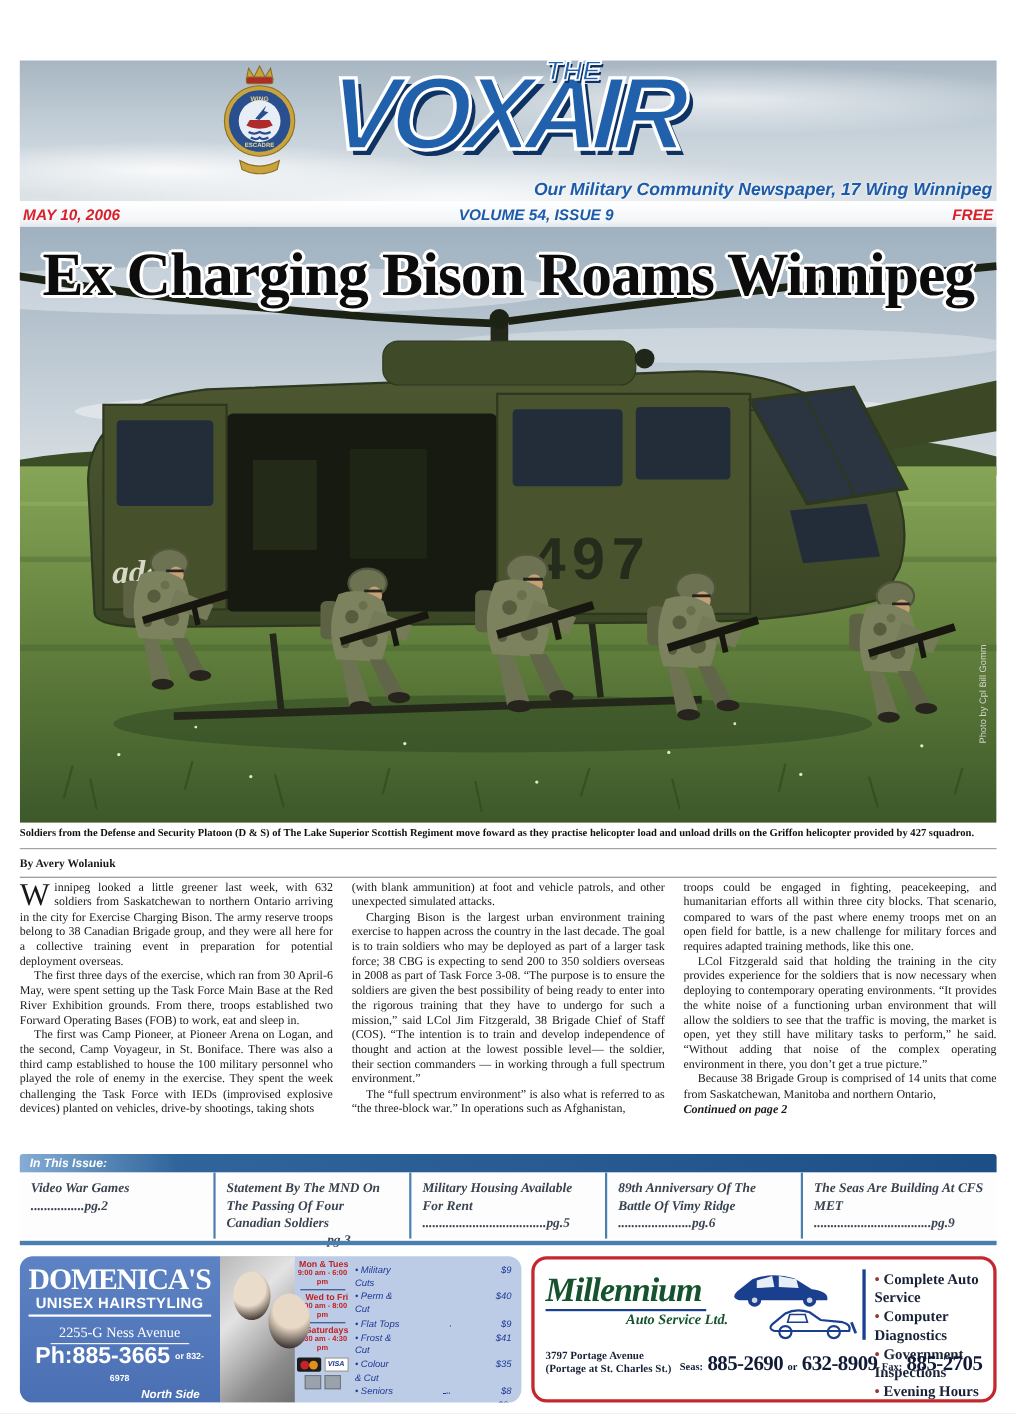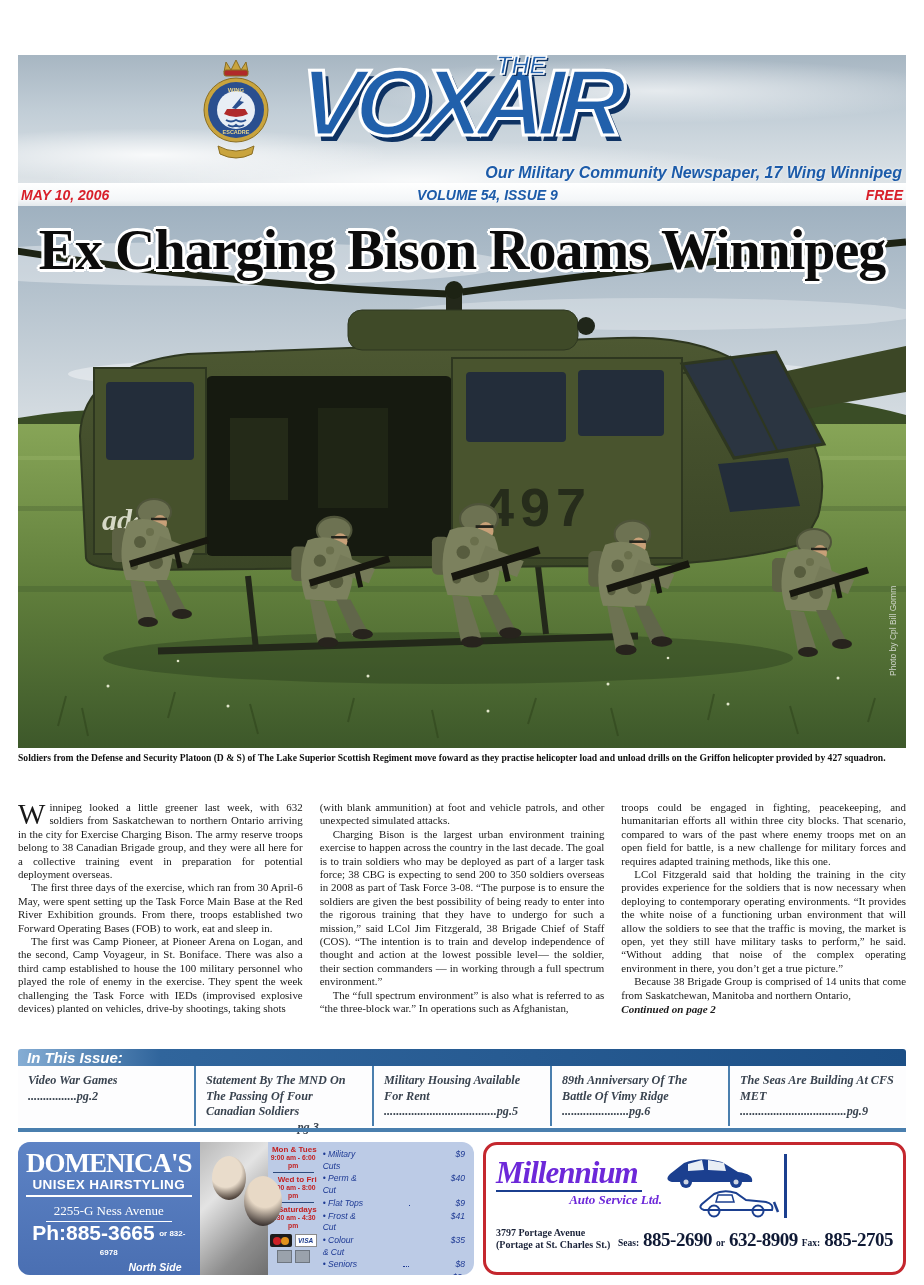--- a/index.html
+++ b/index.html
@@ -54,21 +54,21 @@
   .article p{margin:0;text-indent:13px;}
   .article p.pfirst{text-indent:0;}
   .dropcap{float:left;font-size:29px;line-height:24px;padding:1px 4px 0 0;}
   .continued{text-align:left;font-style:italic;font-weight:bold;font-size:11px;margin-top:1px;}
 
   
   .issue-bar{position:absolute;left:18px;top:1049px;width:888px;height:17px;border-radius:3px 3px 0 0;
     background:linear-gradient(90deg,#85adD4 0%,#30659c 16%,#1c4f86 100%);
     display:flex;align-items:center;padding-left:9px;box-sizing:border-box;}
   .issue-bar span{font-family:"Liberation Sans",sans-serif;font-weight:bold;font-style:italic;
-    font-size:15px;color:#fff;}
+    font-size:11px;color:#fff;}
   .issue-box{position:absolute;left:18px;top:1066px;width:888px;height:60px;background:#fdfdfe;display:flex;}
   .issue-item{flex:1;padding:7px 10px 0 10px;border-right:2px solid #4a7fae;
     font-style:italic;font-weight:bold;font-size:12.2px;line-height:15.5px;color:#3a4450;}
   .issue-item:last-child{border-right:none;}
   .issue-rule{position:absolute;left:18px;top:1128px;width:888px;height:4px;background:#4a7fae;}
 
   
   .ads{position:absolute;left:18px;top:1142px;width:888px;height:133px;display:flex;gap:9px;
     font-family:"Liberation Sans",sans-serif;}
 
@@ -102,21 +102,21 @@
   .mini-icons i{width:13px;height:11px;background:#9aa2ac;border:1px solid #6e7680;}
   .dom-prices{flex:1;box-sizing:border-box;padding:6px 9px 0 4px;}
   .price-row{display:flex;align-items:baseline;font-style:italic;font-weight:normal;font-size:8.6px;
     line-height:11.7px;color:#1e3a94;gap:44px;}
   .price-row .svc::before{content:"• ";}
   .price-row .fill{flex:1;border-bottom:1px dotted #1e3a94;margin:0 2px;height:8px;}
 
   .mil-ad{flex:1;border:3px solid #c4272e;border-radius:14px;background:#fff;box-sizing:border-box;
     padding:5px 10px 4px;}
   .mil-top{display:flex;height:76px;}
-  .mil-logo{width:166px;color:#6d28d9;padding-top:6px;}
+  .mil-logo{width:166px;color:#14532d;padding-top:6px;}
   .mil-name{font-family:"Liberation Serif",serif;font-style:italic;font-weight:bold;font-size:31px;
     line-height:34px;letter-spacing:-1px;border-bottom:2px solid #1b3f8f;display:inline-block;padding:0 4px 0 0;}
   .mil-sub{font-family:"Liberation Serif",serif;font-style:italic;font-weight:bold;font-size:13px;text-align:right;}
   .mil-cars{width:118px;padding-top:2px;}
   .mil-divider{width:3px;background:#1b3f8f;height:64px;margin:4px 8px 0 4px;}
   .mil-bullets{flex:1;padding-top:4px;}
   .mil-bullet{font-family:"Liberation Serif",serif;font-weight:bold;font-size:13.5px;line-height:17px;color:#1a2238;}
   .mil-bullet::before{content:"• ";color:#993b3b;}
   .mil-bottom{display:flex;align-items:flex-end;justify-content:space-between;margin-top:1px;white-space:nowrap;}
   .mil-address{font-family:"Liberation Serif",serif;font-weight:bold;font-size:10px;line-height:12px;color:#1a2238;}
@@ -253,20 +253,23 @@
           <circle cx="160" cy="455" r="1.3"></circle>
           <circle cx="650" cy="452" r="1.3"></circle>
       </g>
       <text transform="translate(878 470) rotate(-90)" font-size="8.5" fill="#cfd4c9" font-family="Liberation Sans, sans-serif">Photo by Cpl Bill Gomm</text>
     </svg>
     <div class="headline">Ex Charging Bison Roams Winnipeg</div>
   </div>
 
   <div class="caption">Soldiers from the Defense and Security Platoon (D &amp; S) of The Lake Superior Scottish Regiment move foward as they practise helicopter load and unload drills on the Griffon helicopter provided by 427 squadron.</div>
 
+  <div class="byline-block">
+    <span class="byline">By Avery Wolaniuk</span>
+  </div>
 
   <div class="article">
     <div class="col">
       <p class="pfirst"><span class="dropcap">W</span><span>innipeg looked a little greener last week, with 632 soldiers from Saskatchewan to northern Ontario arriving in the city for Exercise Charging Bison. The army reserve troops belong to 38 Canadian Brigade group, and they were all here for a collective training event in preparation for potential deployment overseas.</span></p>
       <p>The first three days of the exercise, which ran from 30 April-6 May, were spent setting up the Task Force Main Base at the Red River Exhibition grounds. From there, troops established two Forward Operating Bases (FOB) to work, eat and sleep in.</p>
       <p>The first was Camp Pioneer, at Pioneer Arena on Logan, and the second, Camp Voyageur, in St. Boniface. There was also a third camp established to house the 100 military personnel who played the role of enemy in the exercise. They spent the week challenging the Task Force with IEDs (improvised explosive devices) planted on vehicles, drive-by shootings, taking shots</p>
     </div>
     <div class="col">
       <p class="pfirst">(with blank ammunition) at foot and vehicle patrols, and other unexpected simulated attacks.</p>
       <p>Charging Bison is the largest urban environment training exercise to happen across the country in the last decade. The goal is to train soldiers who may be deployed as part of a larger task force; 38 CBG is expecting to send 200 to 350 soldiers overseas in 2008 as part of Task Force 3-08. “The purpose is to ensure the soldiers are given the best possibility of being ready to enter into the rigorous training that they have to undergo for such a mission,” said LCol Jim Fitzgerald, 38 Brigade Chief of Staff (COS). “The intention is to train and develop independence of thought and action at the lowest possible level— the soldier, their section commanders — in working through a full spectrum environment.”</p>
@@ -398,20 +401,26 @@
           </g>
           <g fill="none" stroke="#1b3f8f" stroke-width="2">
             <path d="M40 52 L52 42 Q62 37 74 41 L84 48 L104 50 Q112 52 110 58 L42 58 Q36 56 40 52 Z"></path>
             <path d="M56 43 L70 43 L72 50 L54 50 Z" stroke-width="1.5"></path>
             <circle cx="52" cy="59" r="5.5"></circle>
               <circle cx="96" cy="59" r="5.5"></circle>
             <path d="M112 50 L116 60" stroke-width="2.5"></path>
           </g>
         </svg>
         <div class="mil-divider"></div>
+        <div class="mil-bullets">
+          <div class="mil-bullet">Complete Auto Service</div>
+          <div class="mil-bullet">Computer Diagnostics</div>
+          <div class="mil-bullet">Government Inspections</div>
+          <div class="mil-bullet">Evening Hours</div>
+        </div>
       </div>
       <div class="mil-bottom">
         <div class="mil-address">
           <div>3797 Portage Avenue</div>
           <div>(Portage at St. Charles St.)</div>
         </div>
         <div class="mil-phones">
           <span class="pl">Seas:</span>
           <span class="pn">885-2690</span>
           <span class="pl">or</span>

